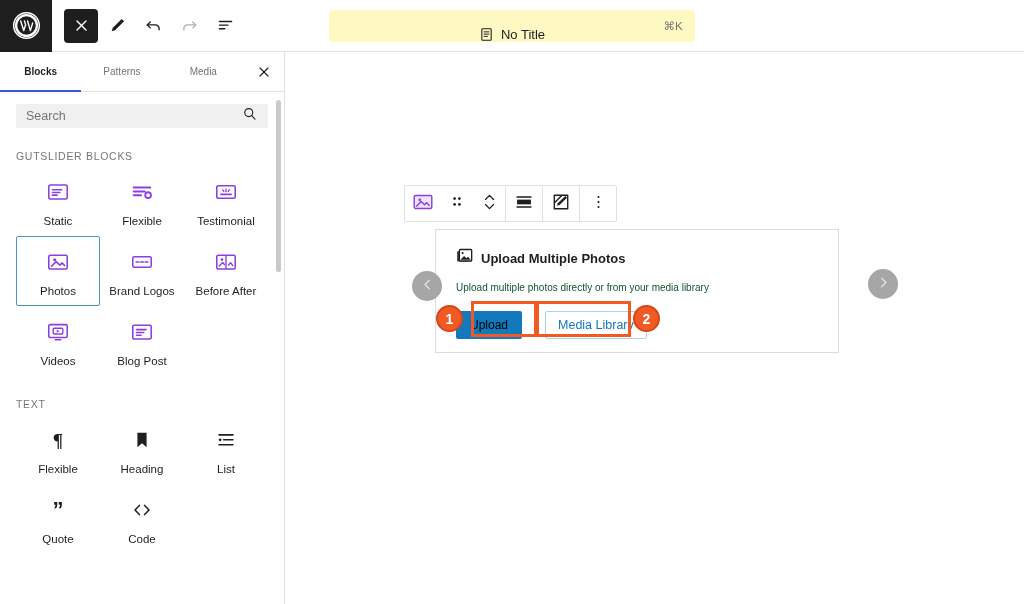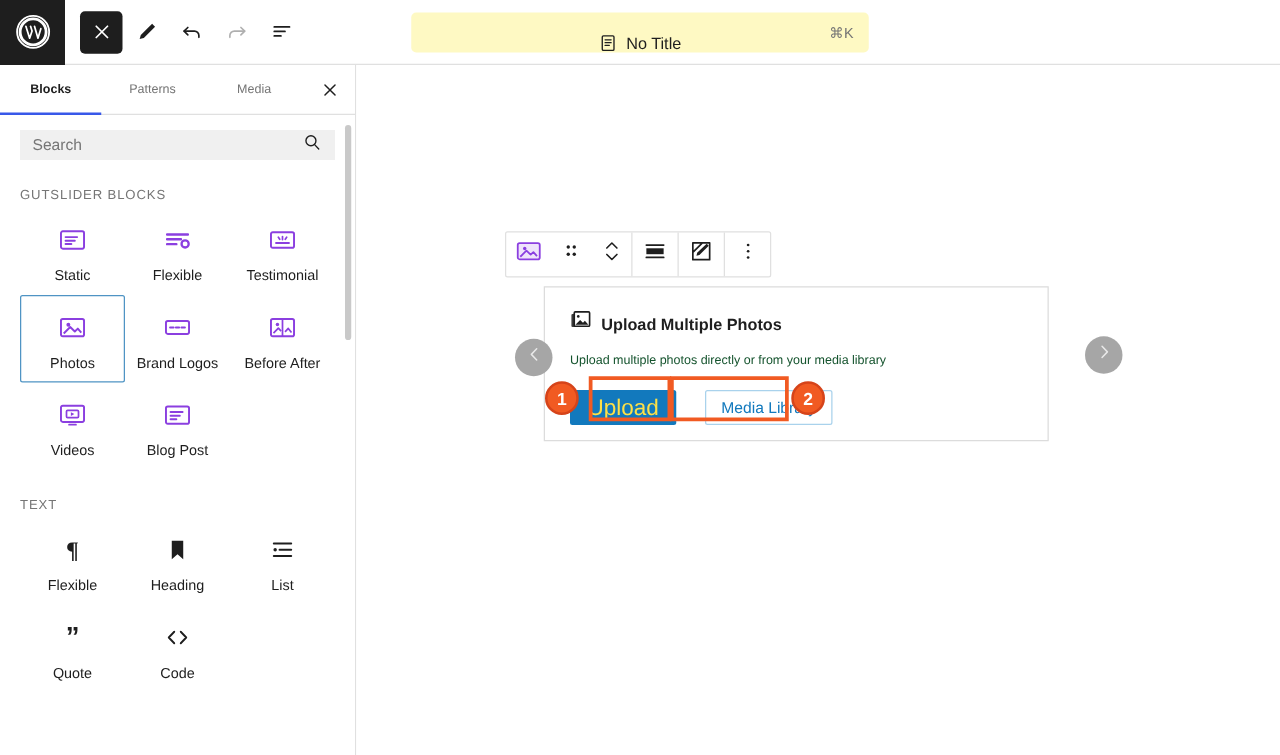--- a/index.html
+++ b/index.html
@@ -138,22 +138,22 @@
     width: 404px; height: 124px;
     background: #ffffff; border: 1px solid #dcdcdc;
     padding: 18px 20px;
   }
   .panel-head { display: flex; align-items: center; gap: 8px; }
   .panel-title { font-size: 13px; font-weight: 700; color: #1e1e1e; }
   .panel-desc { font-size: 10px; color: #14532d; margin-top: 13px; }
   .panel-actions { display: flex; align-items: center; gap: 23px; margin-top: 18px; }
 
   .btn-upload {
-    background: #1279bd; color: #fde047; border: none;
-    font-size: 18px; padding: 0 14px; height: 28px; border-radius: 2px;
+    background: #1279bd; color: #000000; border: none;
+    font-size: 12px; padding: 0 14px; height: 28px; border-radius: 2px;
     cursor: pointer; font-family: "Liberation Sans", sans-serif;
   }
   .btn-medialib {
     background: #ffffff; color: #1279bd; border: 1px solid #a9d2ec;
     font-size: 12.5px; padding: 0 12px; height: 28px; border-radius: 2px;
     cursor: pointer; font-family: "Liberation Sans", sans-serif;
   }
 
   
   .anno-box {

